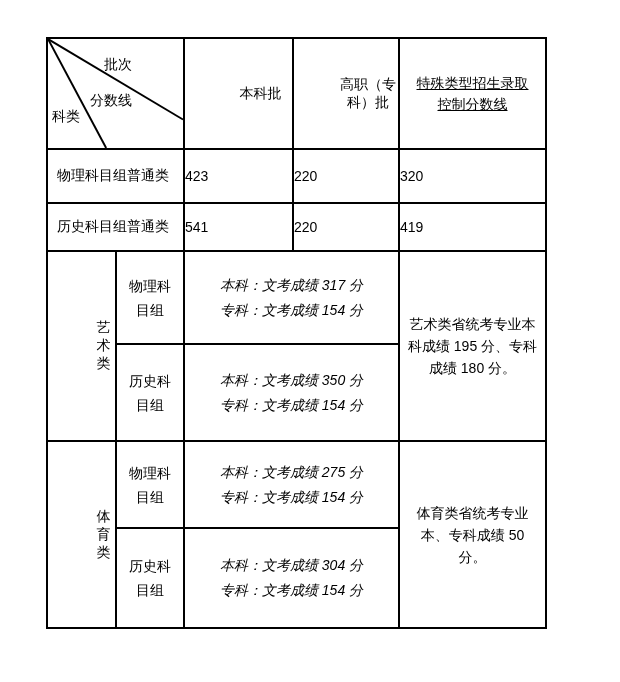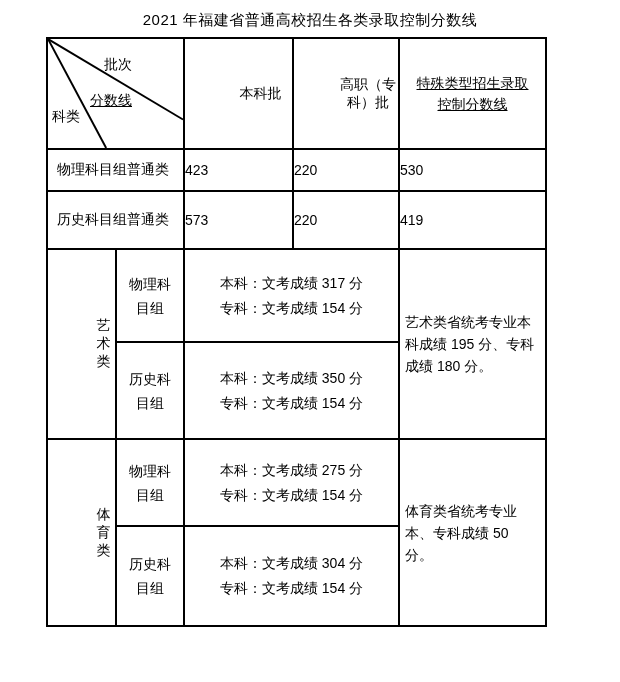--- a/index.html
+++ b/index.html
@@ -37,43 +37,42 @@
     font-size: 14px;
     color: #000000;
     overflow: hidden;
   }
   td.center { text-align: center; padding-left: 44px; }
   td.num { font-size: 15px; }
   td.rowlabel { padding-left: 9px; text-align: left; }
   td.wrap2 { text-align: center; line-height: 21px; padding: 0 16px; text-decoration: underline; }
   .preline { white-space: pre-line; }
   td.grouplabel { text-align: center; line-height: 24px; border-radius: 20px; }
-  td.scorecell { text-align: center; }
+  td.scorecell { text-align: center; font-style: italic; }
   .scorelines {
     display: inline-block;
     text-align: left;
     white-space: pre-line;
     line-height: 25px;
   }
-  td.notecell { padding: 0 5px 0 5px; text-align: left; margin-top: 16px; }
+  td.notecell { padding: 0 5px 0 5px; text-align: center; margin-top: 16px; }
   .notetext { line-height: 22px; white-space: normal; }
   
   td.corner { position: relative; padding: 16px; }
   .corner-svg { position: absolute; left: 0; top: 0; width: 100%; height: 100%; display: block; }
   .corner-label { position: absolute; font-size: 14px; white-space: nowrap; }
   .lbl-batch   { left: 56px; top: 17px; }
-  .lbl-line    { left: 42px; top: 53px; text-decoration: underline; }
+  .lbl-line    { left: 42px; top: 53px; }
   .lbl-cat     { left: 4px;  top: 69px; text-align: right; }
 </style>
 </head>
 <body>
 
 <div class="page">
 
-  <div class="title">2021 年福建省普通高校招生各类录取控制分数线</div>
 
   <table class="score-table">
     <colgroup>
       <col style="width:69px">
       <col style="width:68px">
       <col style="width:109px">
       <col style="width:106px">
       <col style="width:147px">
     </colgroup>
 
@@ -86,30 +85,30 @@
         </svg>
         <div class="corner-label lbl-batch">批次</div>
         <div class="corner-label lbl-line">分数线</div>
         <div class="corner-label lbl-cat">科类</div>
       </td>
       <td class="center">本科批</td>
       <td class="center">高职（专科）批</td>
       <td class="wrap2">特殊类型招生录取控制分数线</td>
     </tr>
 
-    <tr style="height:42px">
+    <tr style="height:54px">
       <td colspan="2" class="rowlabel">物理科目组普通类</td>
       <td class="num">423</td>
       <td class="num">220</td>
-      <td class="num">530</td>
+      <td class="num">320</td>
     </tr>
 
-    <tr style="height:58px">
+    <tr style="height:48px">
       <td colspan="2" class="rowlabel">历史科目组普通类</td>
-      <td class="num">573</td>
+      <td class="num">541</td>
       <td class="num">220</td>
       <td class="num">419</td>
     </tr>
 
     <tr style="height:93px">
       <td rowspan="2" class="center">艺术类</td>
       <td class="grouplabel preline">物理科
 目组</td>
       <td colspan="2" class="scorecell">
         <span class="scorelines">本科：文考成绩 317 分

